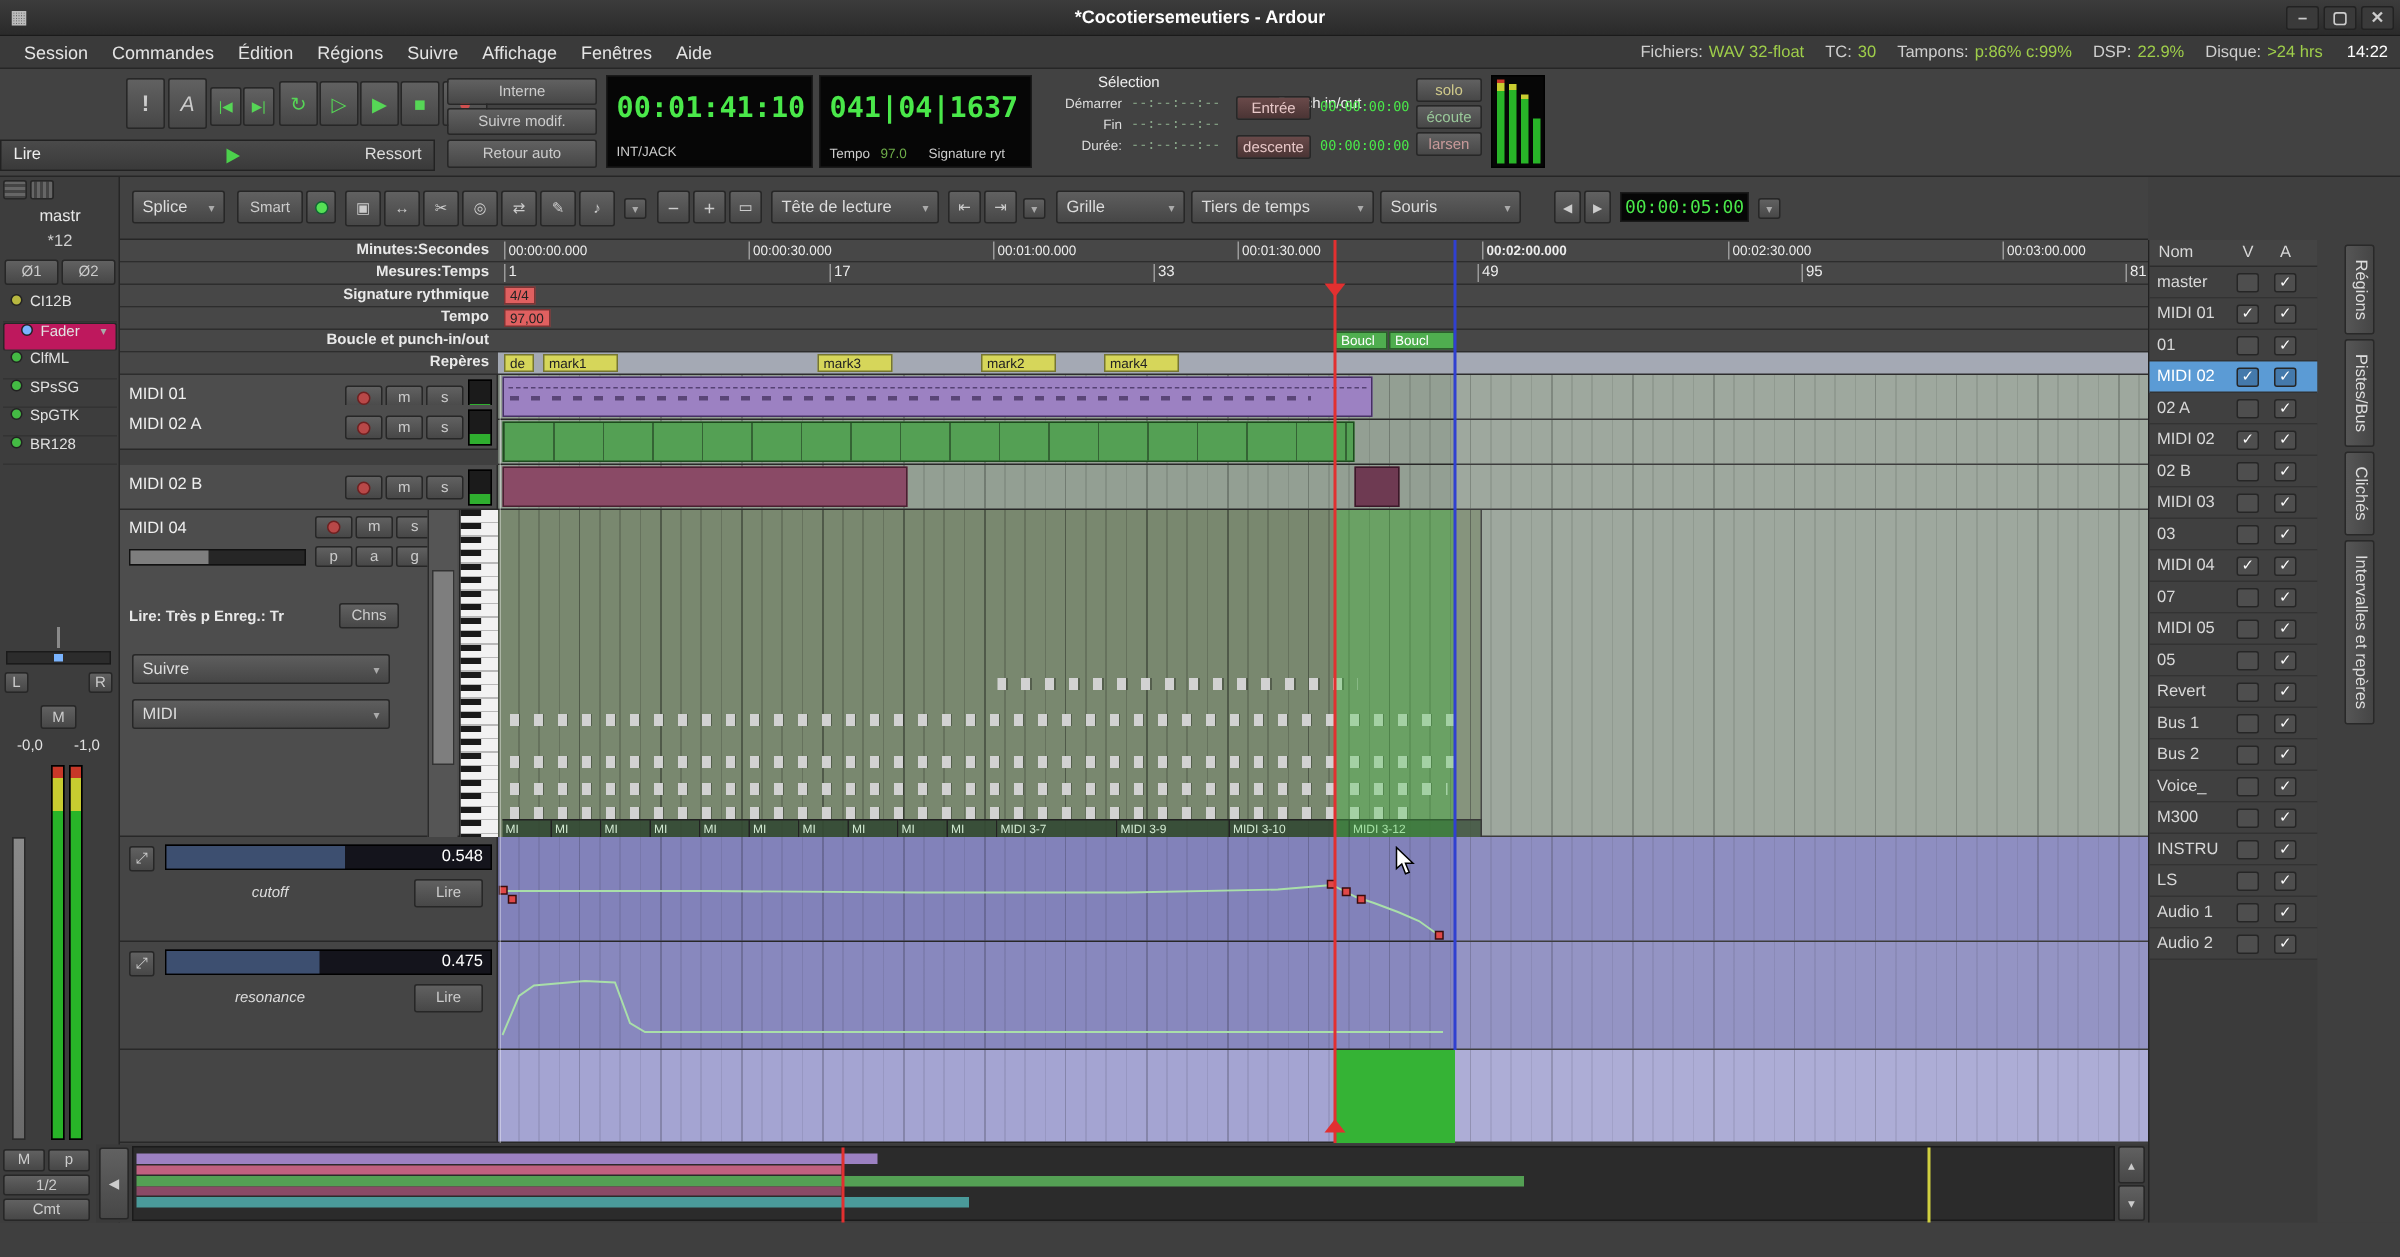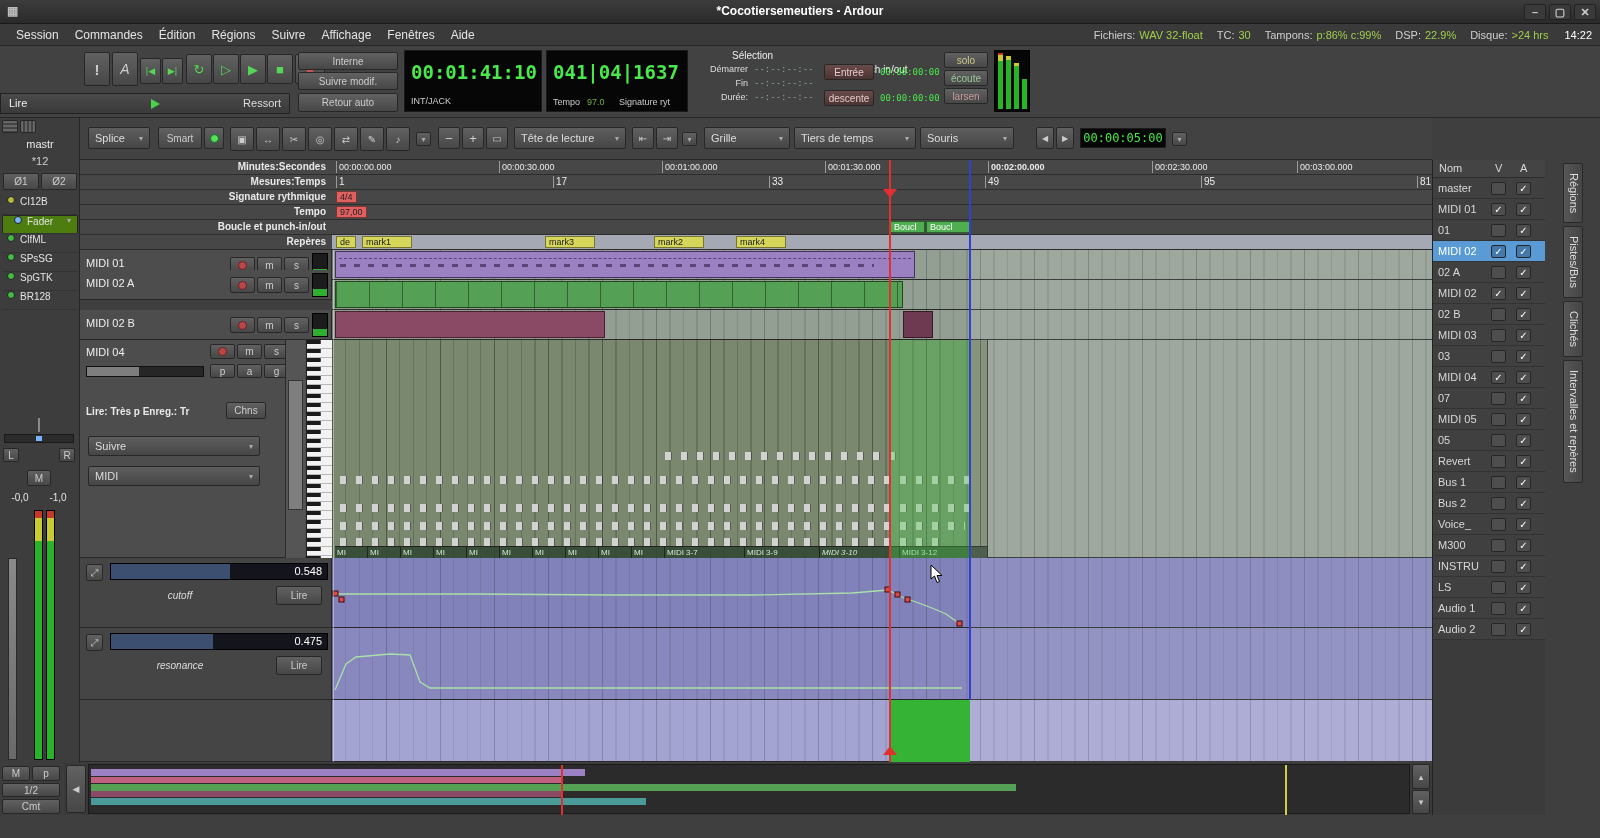--- a/index.html
+++ b/index.html
@@ -55,21 +55,21 @@
 .alabel{position:absolute;font-style:italic;font-size:10px;color:#ddd;text-align:center}
 .prow{position:relative;height:21px;border-bottom:1px solid #333;background:#404040;display:flex;align-items:center}
 .prow.selected{background:#5b9bd5;color:#fff}
 .prow .nm{padding-left:5px;width:52px;overflow:hidden;white-space:nowrap;font-size:11px}
 .chk{position:absolute;width:15px;height:13px;background:#4e4e4e;border:1px solid #262626;border-radius:2px;text-align:center;line-height:11px;font-size:10px;color:#fff}
 .prow.selected .chk{background:#4479ab}
 .chk.v{left:58px}.chk.a{left:83px}
 .chk.on::after{content:"✓"}
 .vtab{writing-mode:vertical-rl;background:linear-gradient(90deg,#565656,#454545);border:1px solid #292929;border-radius:2px;padding:9px 2px;margin:3px auto;font-size:11px;color:#ddd;display:block;width:20px;text-align:center;white-space:nowrap}
 .mslot{position:relative;height:19px;width:76px;margin-left:2px;display:flex;align-items:flex-start;border-bottom:1px solid #333}
-.mslot.sel{background:#4d7c0f;border-radius:2px}
+.mslot.sel{background:#be185d;border-radius:2px}
 .led{width:8px;height:8px;border-radius:50%;margin:0 5px 0 5px;border:1px solid #222}
 .mlabel{font-size:10px;color:#e2e2e2}
 .vmeter{position:absolute;width:9px;background:#101010;border:1px solid #000;background-image:linear-gradient(180deg,#c83828 0 3%,#c8cc30 3% 12%,#28b428 12% 100%)}
 .piano{position:absolute;border-left:1px solid #222;background-image:repeating-linear-gradient(180deg,#1a1a1a 0 4px,transparent 4px 9px),repeating-linear-gradient(180deg,#f2f2f2 0 8px,#b9b9b9 8px 9px);background-size:55% 100%,100% 100%;background-repeat:no-repeat,repeat}
 .tri-down{width:0;height:0;border-left:7px solid transparent;border-right:7px solid transparent;border-top:9px solid #e23030}
 .tri-up{width:0;height:0;border-left:7px solid transparent;border-right:7px solid transparent;border-bottom:9px solid #e23030}
 .sumbar{position:absolute}
 </style>
 </head>
 <body>
@@ -279,21 +279,21 @@
 
   <div class="abs" style="left:332px;top:160px;width:1100px">
     <div class="rcanrow">
 
     <span class="vtick" style="left: 4px;">00:00:00.000</span>
         <span class="vtick" style="left: 167px;">00:00:30.000</span>
         <span class="vtick" style="left: 330px;">00:01:00.000</span>
         <span class="vtick" style="left: 493px;">00:01:30.000</span>
         <span class="vtick" style="left: 656px; font-weight: bold;">00:02:00.000</span>
         <span class="vtick" style="left: 820px;">00:02:30.000</span>
-        <span class="vtick" style="left: 965px;">00:03:00.000</span>
+        <span class="vtick" style="left: 1003px;">00:03:00.000</span>
       </div>
     <div class="rcanrow">
 
     <span class="vtick" style="font-size: 10px; left: 4px;">1</span>
         <span class="vtick" style="font-size: 10px; left: 221px;">17</span>
         <span class="vtick" style="font-size: 10px; left: 437px;">33</span>
         <span class="vtick" style="font-size: 10px; left: 653px;">49</span>
         <span class="vtick" style="font-size: 10px; left: 869px;">95</span>
         <span class="vtick" style="font-size: 10px; left: 1085px;">81</span>
       </div>
@@ -392,21 +392,21 @@
           <span class="rseg" style="left: 69px; width: 33px;">MI</span>
           <span class="rseg" style="left: 102px; width: 33px;">MI</span>
           <span class="rseg" style="left: 135px; width: 33px;">MI</span>
           <span class="rseg" style="left: 168px; width: 33px;">MI</span>
           <span class="rseg" style="left: 201px; width: 33px;">MI</span>
           <span class="rseg" style="left: 234px; width: 33px;">MI</span>
           <span class="rseg" style="left: 267px; width: 33px;">MI</span>
           <span class="rseg" style="left: 300px; width: 33px;">MI</span>
           <span class="rseg" style="left: 333px; width: 80px;">MIDI 3-7</span>
           <span class="rseg" style="left: 413px; width: 75px;">MIDI 3-9</span>
-          <span class="rseg" style="left: 488px; width: 80px; font-style: italic;">MIDI 3-10</span>
+          <span class="rseg" style="left: 488px; width: 80px;">MIDI 3-10</span>
           <span class="rseg" style="left: 568px; width: 88px;">MIDI 3-12</span>
         </div>
       <span class="abs" style="left:558px;top:0;width:80px;height:218px;background:rgba(80,210,80,.35);pointer-events:none"></span>
     </div>
   </div>
 
   <div class="ahead" style="top:558px;height:70px">
     <span class="btn abs" style="left:6px;top:6px;width:17px;height:17px">⤢</span>
     <div class="afader" style="left:30px;top:5px;width:218px;height:17px">
       <span class="fill" style="width:55%"></span>

